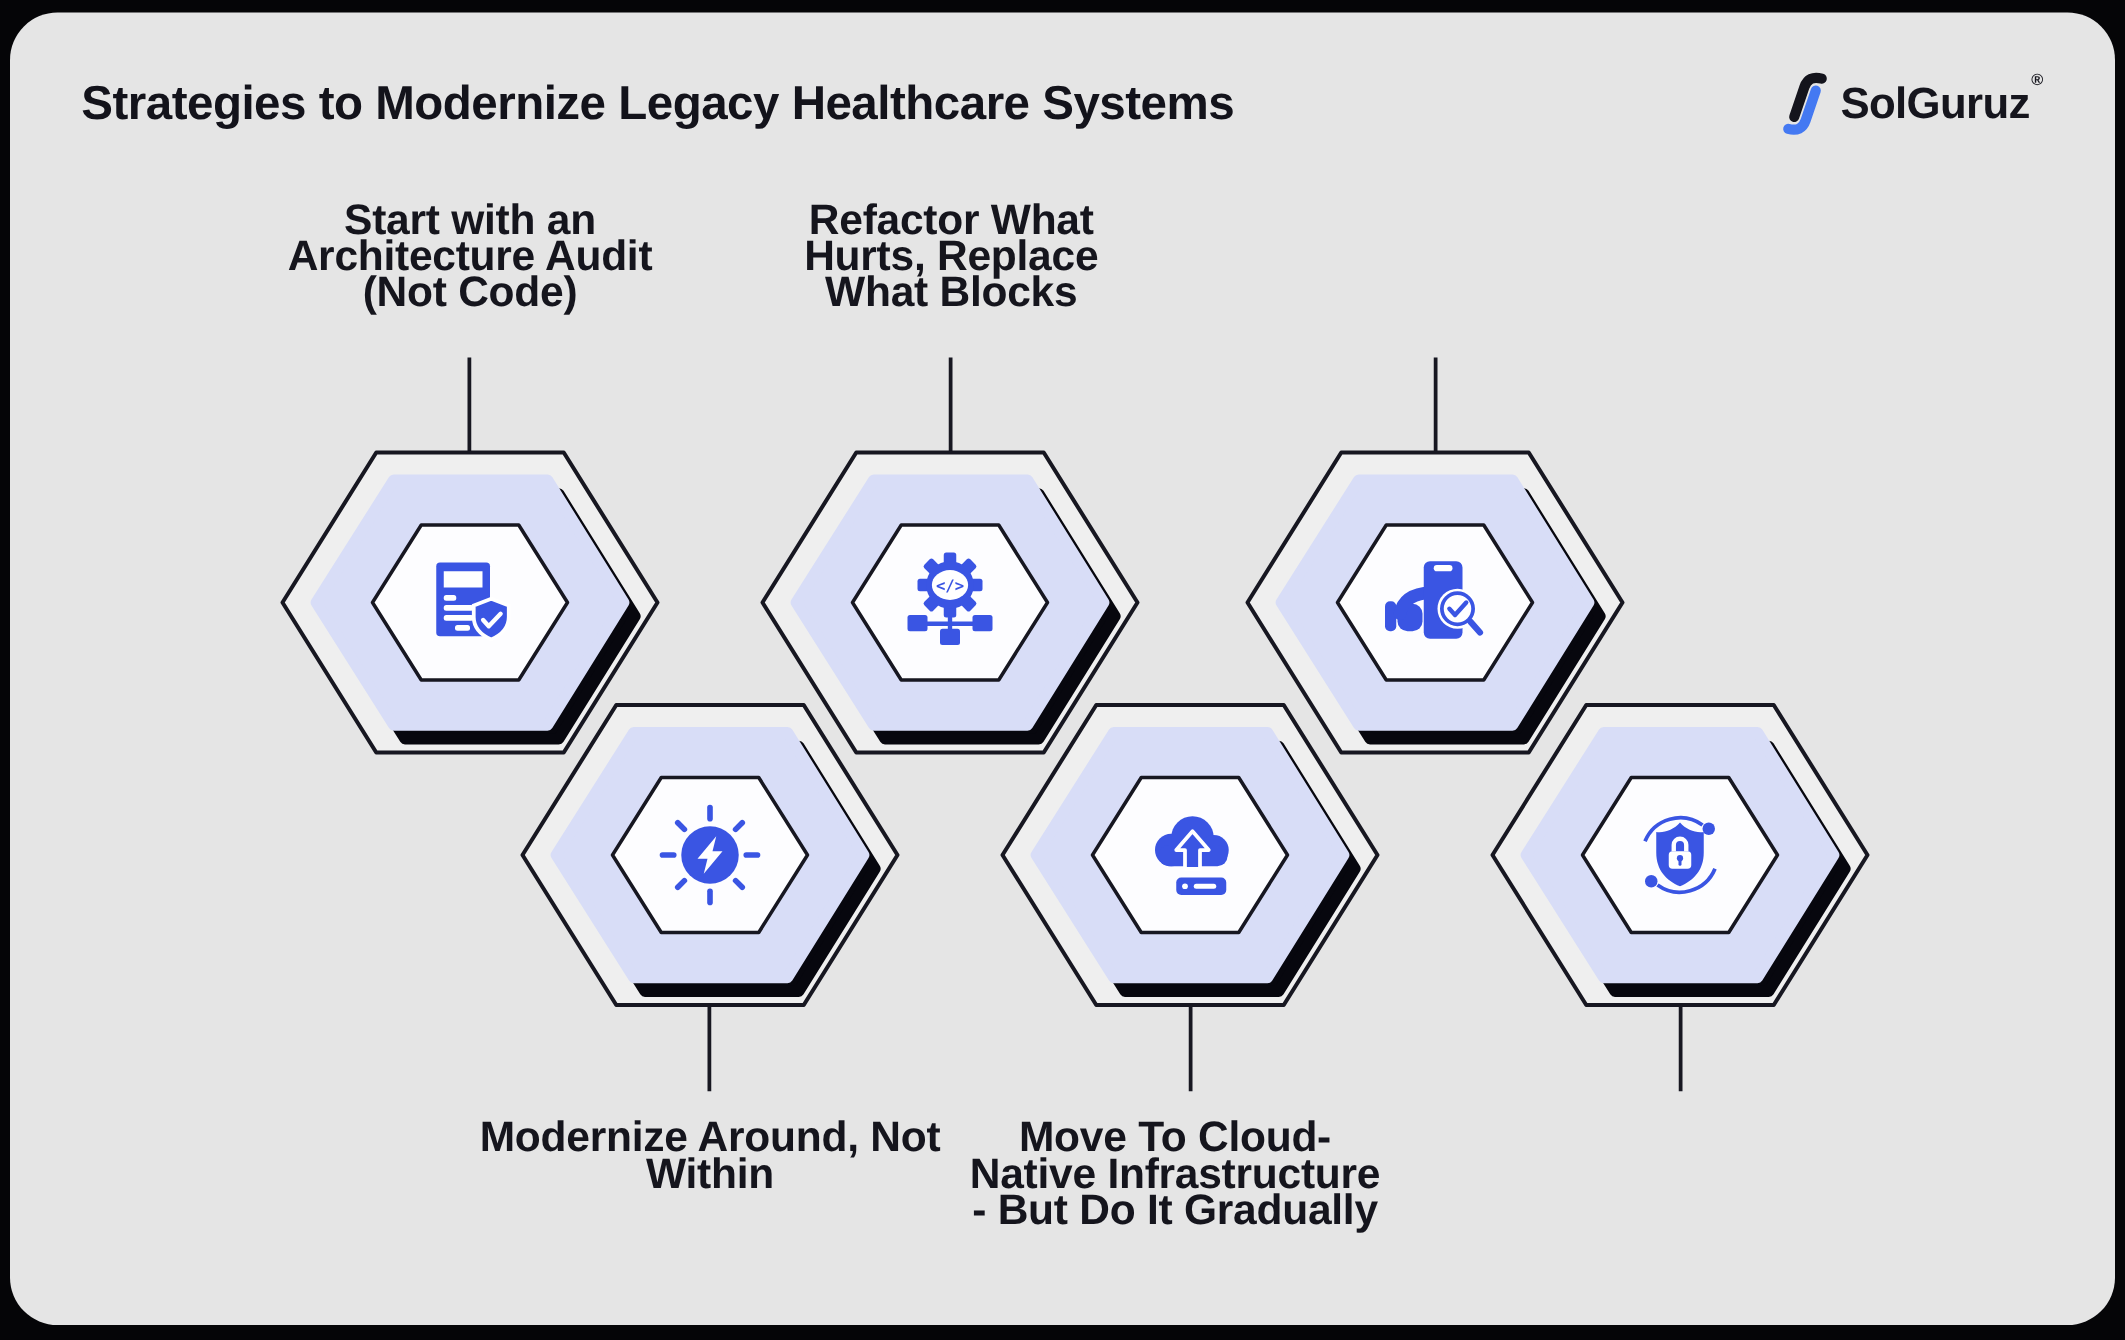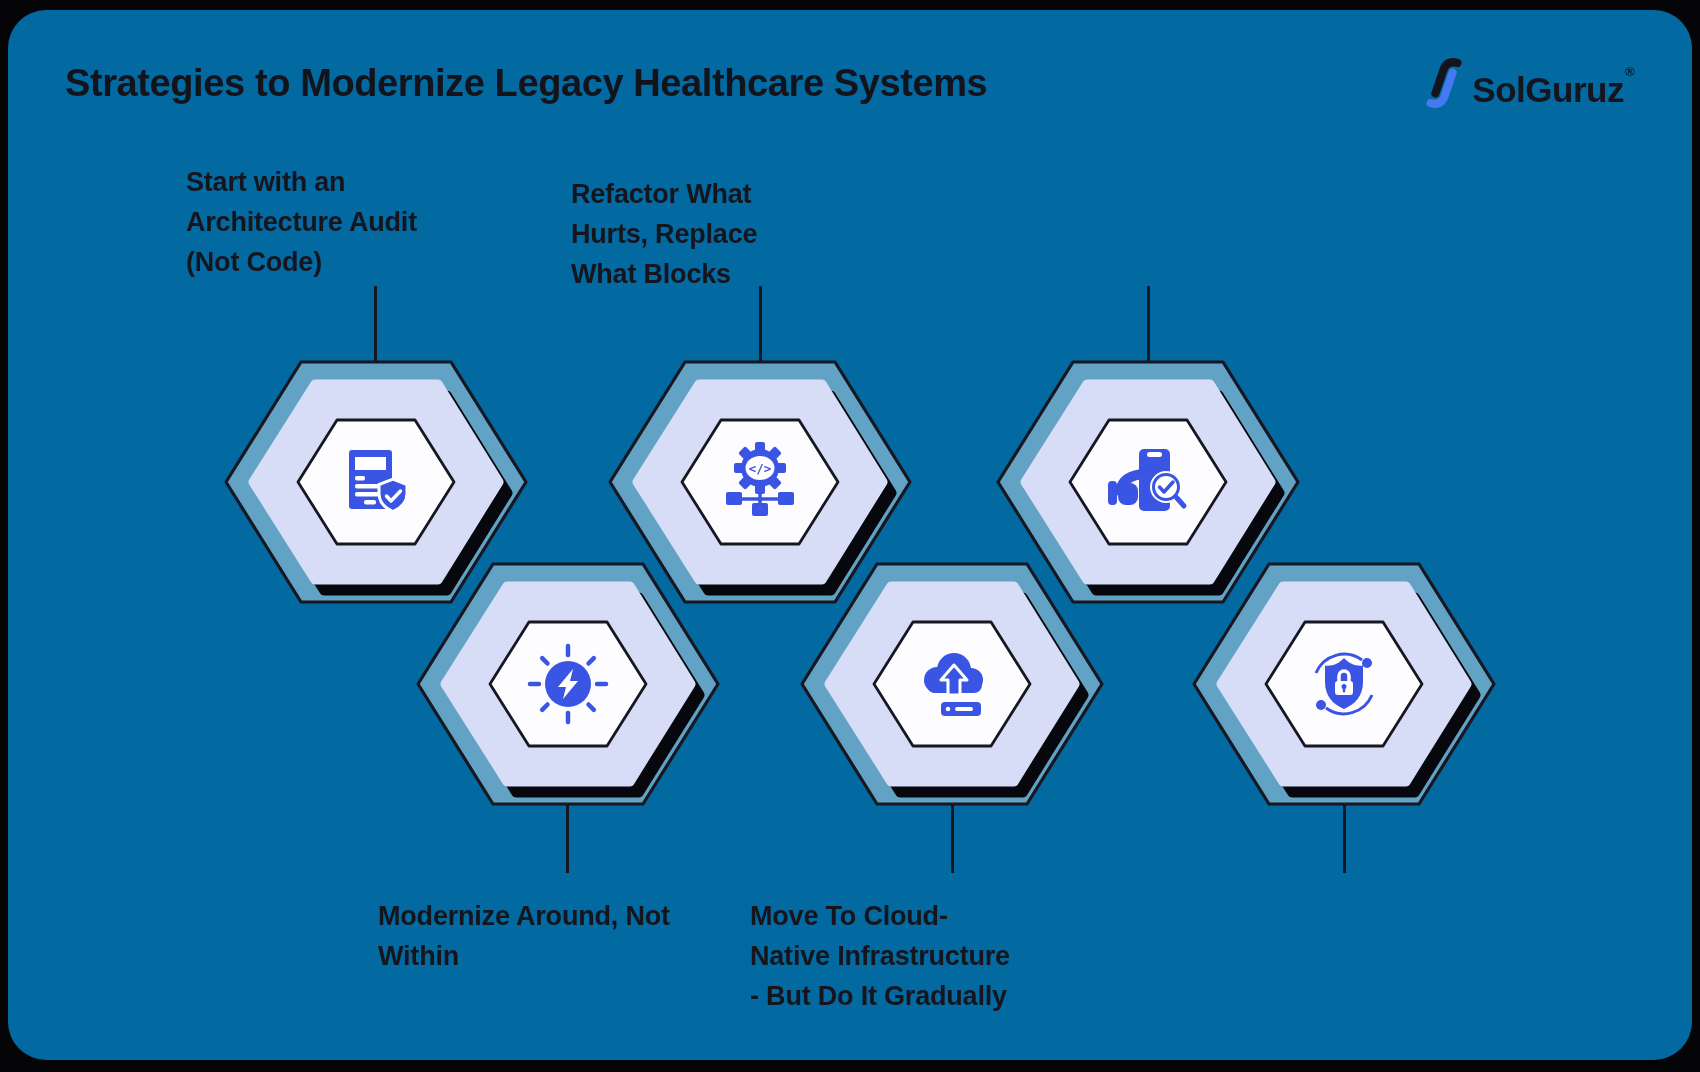--- a/index.html
+++ b/index.html
@@ -1,29 +1,29 @@
 <!DOCTYPE html>
 <html><head>
 <meta charset="utf-8">
 <style>
   html,body{margin:0;padding:0;background:#050507;}
   .stage{position:relative;width:1700px;height:1072px;background:#050507;font-family:"Liberation Sans",sans-serif;overflow:hidden;}
-  .card{position:absolute;left:8px;right:8px;top:10px;bottom:12px;background:#0369a1;border-radius:38px;text-decoration:underline;}
+  .card{position:absolute;left:8px;right:8px;top:10px;bottom:12px;background:#e5e5e5;border-radius:38px;text-decoration:underline;}
   .title{position:absolute;left:57px;top:50px;font-size:38px;line-height:46px;font-weight:800;color:#13131b;letter-spacing:-0.4px;margin:0;}
-  .logo{position:absolute;right:58px;top:46px;display:flex;align-items:flex-end;gap:6px;}
+  .logo{position:absolute;right:58px;top:46px;display:flex;align-items:flex-start;gap:6px;}
   .logo-text{font-size:35px;font-weight:800;color:#15151d;letter-spacing:-0.5px;}
   .logo-text sup{font-size:13px;font-weight:700;vertical-align:26px;margin-left:1px;}
   .hexu{position:absolute;width:320px;height:262px;}
   #u1{left:208px;top:341px;} #u2{left:592px;top:341px;} #u3{left:980px;top:341px;}
   #u4{left:400px;top:543px;} #u5{left:784px;top:543px;} #u6{left:1176px;top:543px;}
   .connector{position:absolute;width:3px;background:#171721;}
   #c1{left:366px;top:276px;height:76px;} #c2{left:751px;top:276px;height:76px;} #c3{left:1139px;top:276px;height:76px;}
   #c4{left:558px;top:794px;height:69px;} #c5{left:943px;top:794px;height:69px;} #c6{left:1335px;top:794px;height:69px;}
-  .hlabel{position:absolute;width:380px;text-align:left;font-size:27px;line-height:40px;font-weight:700;color:#15151d;white-space:pre-line;letter-spacing:-0.2px;}
-  #l1{left:178px;top:152px;} #l2{left:563px;top:164px;} #l3{left:950px;top:152px;}
+  .hlabel{position:absolute;width:380px;text-align:center;font-size:34px;line-height:29px;font-weight:700;color:#15151d;white-space:pre-line;letter-spacing:-0.2px;}
+  #l1{left:178px;top:152px;} #l2{left:563px;top:152px;} #l3{left:950px;top:152px;}
   #l4{left:370px;top:886px;} #l5{left:742px;top:886px;} #l6{left:1122px;top:886px;}
 </style>
 </head>
 <body>
 
 <div class="stage">
   <div class="card">
 
     <h1 class="title">Strategies to Modernize Legacy Healthcare Systems</h1>
 

